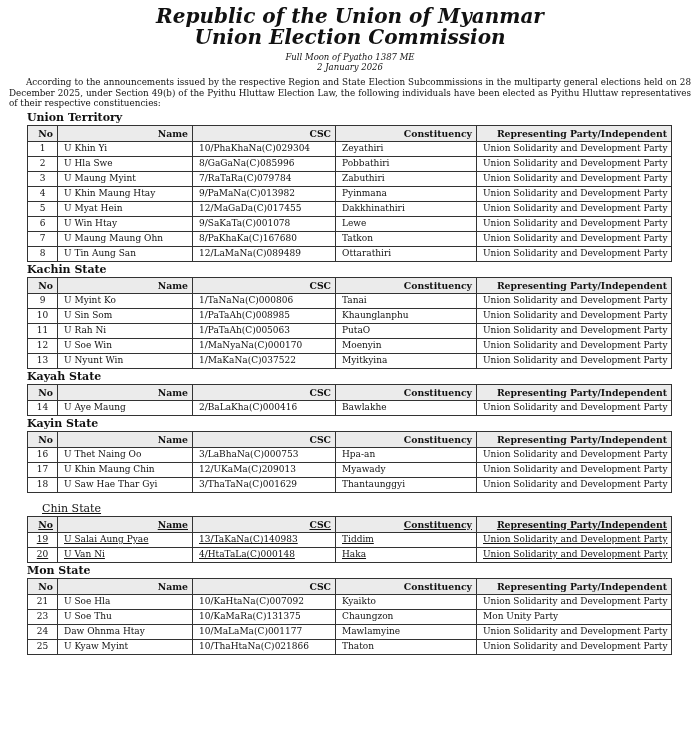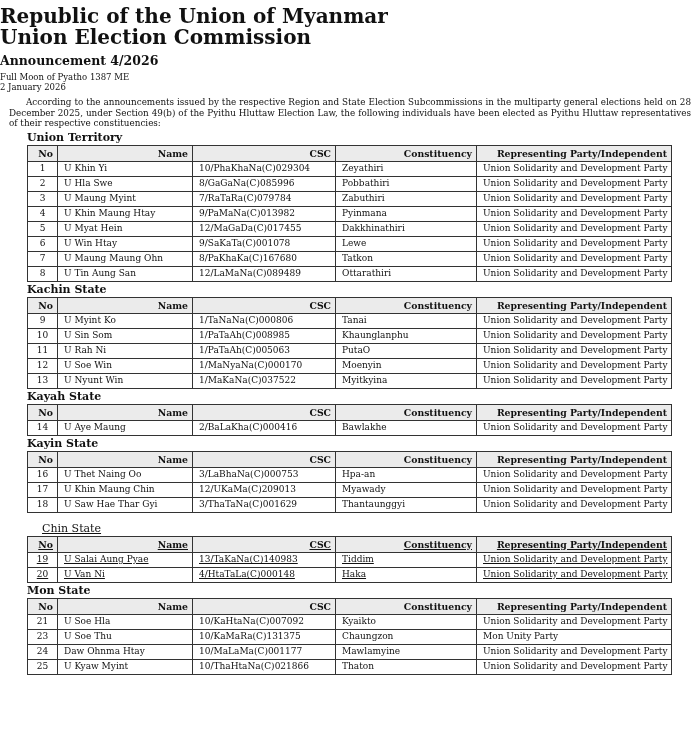--- a/index.html
+++ b/index.html
@@ -10,21 +10,21 @@
   .page {
     width: 700px;
     height: 729px;
     box-sizing: border-box;
     padding-top: 6px;
     background: #ffffff;
     color: #111111;
     font-family: "DejaVu Serif", serif;
     overflow: hidden;
   }
-  .doc-header { text-align: left; }
+  .doc-header { text-align: center; font-style: italic; }
   .title-line {
     font-size: 20px;
     line-height: 21px;
     font-weight: 700;
     margin: 0;
   }
   .announcement {
     font-size: 12.5px;
     font-weight: 700;
     margin-top: 5px;
@@ -93,21 +93,20 @@
   col.c4 { width: auto; }
 </style>
 </head>
 <body>
 
 <div class="page">
 
   <header class="doc-header">
     <div class="title-line">Republic of the Union of Myanmar</div>
     <div class="title-line">Union Election Commission</div>
-    <div class="announcement">Announcement 4/2026</div>
     <div class="date-line first">Full Moon of Pyatho 1387 ME</div>
     <div class="date-line">2 January 2026</div>
   </header>
 
   <p class="intro">According to the announcements issued by the respective Region and State Election Subcommissions in the multiparty general elections held on 28 December 2025, under Section 49(b) of the Pyithu Hluttaw Election Law, the following individuals have been elected as Pyithu Hluttaw representatives of their respective constituencies:</p>
 
   <main id="sections">
   <section class="state-section">
     <div class="section-label">Union Territory</div>
     <table class="results-table">

